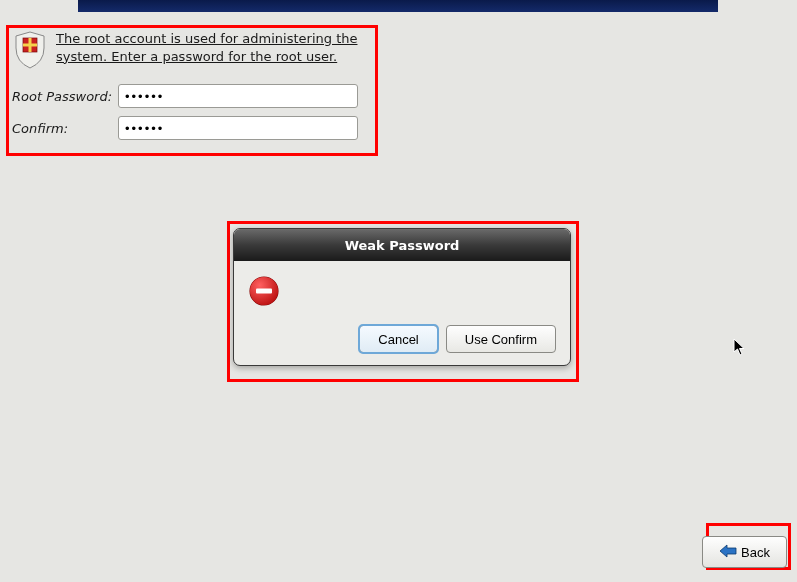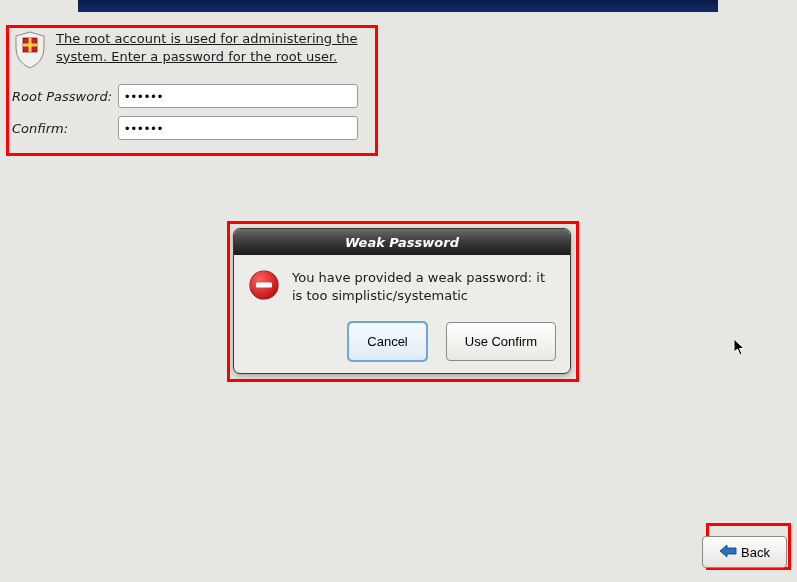--- a/index.html
+++ b/index.html
@@ -60,61 +60,59 @@
 .dialog {
   position: absolute;
   left: 233px; top: 228px;
   width: 338px;
   background: #ecece9;
   border: 1px solid #3a3a3a;
   border-radius: 7px;
   box-shadow: 0 2px 6px rgba(0,0,0,0.3);
 }
 .dialog-titlebar {
-  height: 26px;
+  height: 32px;
   background: linear-gradient(to bottom, #6a6a6a 0%, #3a3a3a 50%, #1a1a1a 100%);
   border-radius: 6px 6px 0 0;
   color: #fff;
   font-weight: bold;
   font-size: 13px;
   display: flex;
   align-items: center;
   justify-content: center;
-  font-style: italic;
 }
 .dialog-body {
   padding: 14px 14px 12px 14px;
 }
 .dialog-msg {
   display: flex;
   gap: 12px;
   margin-bottom: 18px;
 }
 .error-icon {
   width: 32px; height: 32px;
   flex-shrink: 0;
 }
 .dialog-msg-text { line-height: 1.35; }
 .dialog-buttons {
   display: flex;
   justify-content: flex-end;
   gap: 8px;
 }
 .btn {
-  height: 39px;
+  height: 28px;
   padding: 12px 18px;
   border: 1px solid #8a8a85;
   border-radius: 4px;
   background: linear-gradient(to bottom, #fefefe, #e8e8e4);
   font-size: 13px;
   cursor: pointer;
   display: inline-flex;
   align-items: center;
   gap: 5px;
-  margin-left: 11px;
 }
 .btn.focused {
   outline: 2px solid #6ea8d8;
   outline-offset: -1px;
   background: linear-gradient(to bottom, #f5faff, #e0ecf5);
 }
 .nav-buttons {
   position: absolute;
   right: 10px; bottom: 14px;
   display: flex;
@@ -183,21 +181,20 @@
           <circle cx="16" cy="16" r="14" fill="url(#g1)"></circle>
           <defs>
             <radialGradient id="g1" cx="0.35" cy="0.3" r="0.8">
               <stop offset="0" stop-color="#ff6060"></stop>
               <stop offset="1" stop-color="#b80c0c"></stop>
             </radialGradient>
           </defs>
           <rect x="8" y="13.5" width="16" height="5" rx="1" fill="#fff"></rect>
         </svg>
       </span>
-      <div class="dialog-msg-text">You have provided a weak password: it is too simplistic/systematic</div>
     </div>
     <div class="dialog-buttons">
       <button class="btn focused">
         <span>Cancel</span>
       </button>
       <button class="btn">
         <span>Use Confirm</span>
       </button>
     </div>
   </div>

